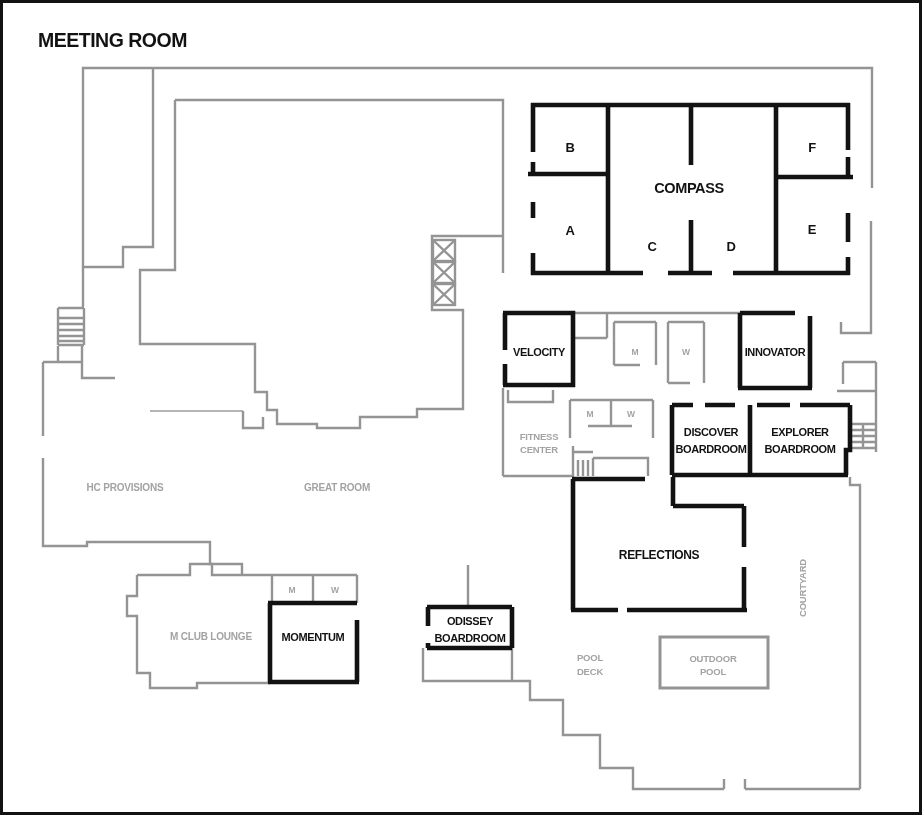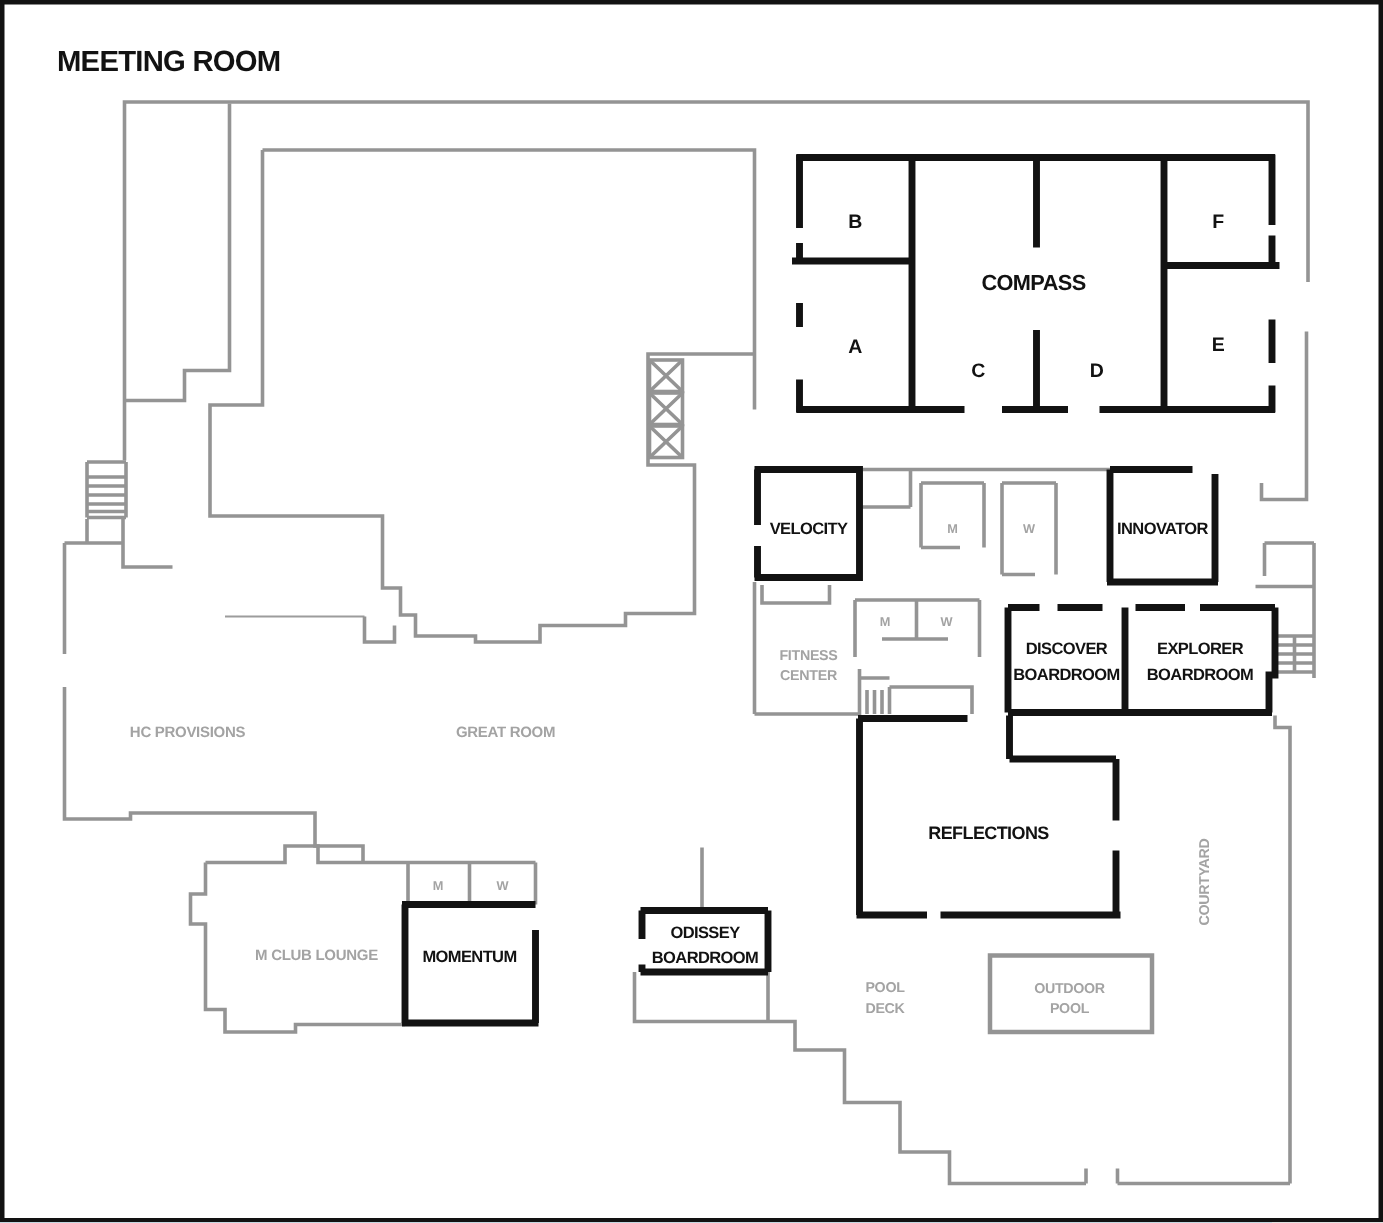--- a/index.html
+++ b/index.html
@@ -1,16 +1,16 @@
 <!DOCTYPE html>
 <html><head>
 <meta charset="utf-8">
 <style>
   html,body{margin:0;padding:0;background:#fff;}
-  .plan-wrap{width:848px;height:815px;position:relative;background:#7dd3fc;
+  .plan-wrap{width:848px;height:815px;position:relative;background:#fca5a5;
     font-family:"Liberation Sans", sans-serif;text-align:right;}
   svg{display:block;}
   .gray-wall{stroke:#949494;stroke-width:2.4;fill:none;stroke-linecap:butt;}
   .gray-thin{stroke:#9c9c9c;stroke-width:1.4;fill:none;}
   .black-wall{stroke:#121212;stroke-width:4.6;fill:none;stroke-linecap:butt;}
   .frame{stroke:#121212;stroke-width:3;fill:#ffffff;}
   .pool-rect{stroke:#949494;stroke-width:3;fill:none;}
   text{font-family:"Liberation Sans", sans-serif;font-weight:bold;}
   .t-title{font-size:19.5px;fill:#121212;letter-spacing:-0.5px;}
   .t-room{fill:#121212;letter-spacing:-0.4px;}

